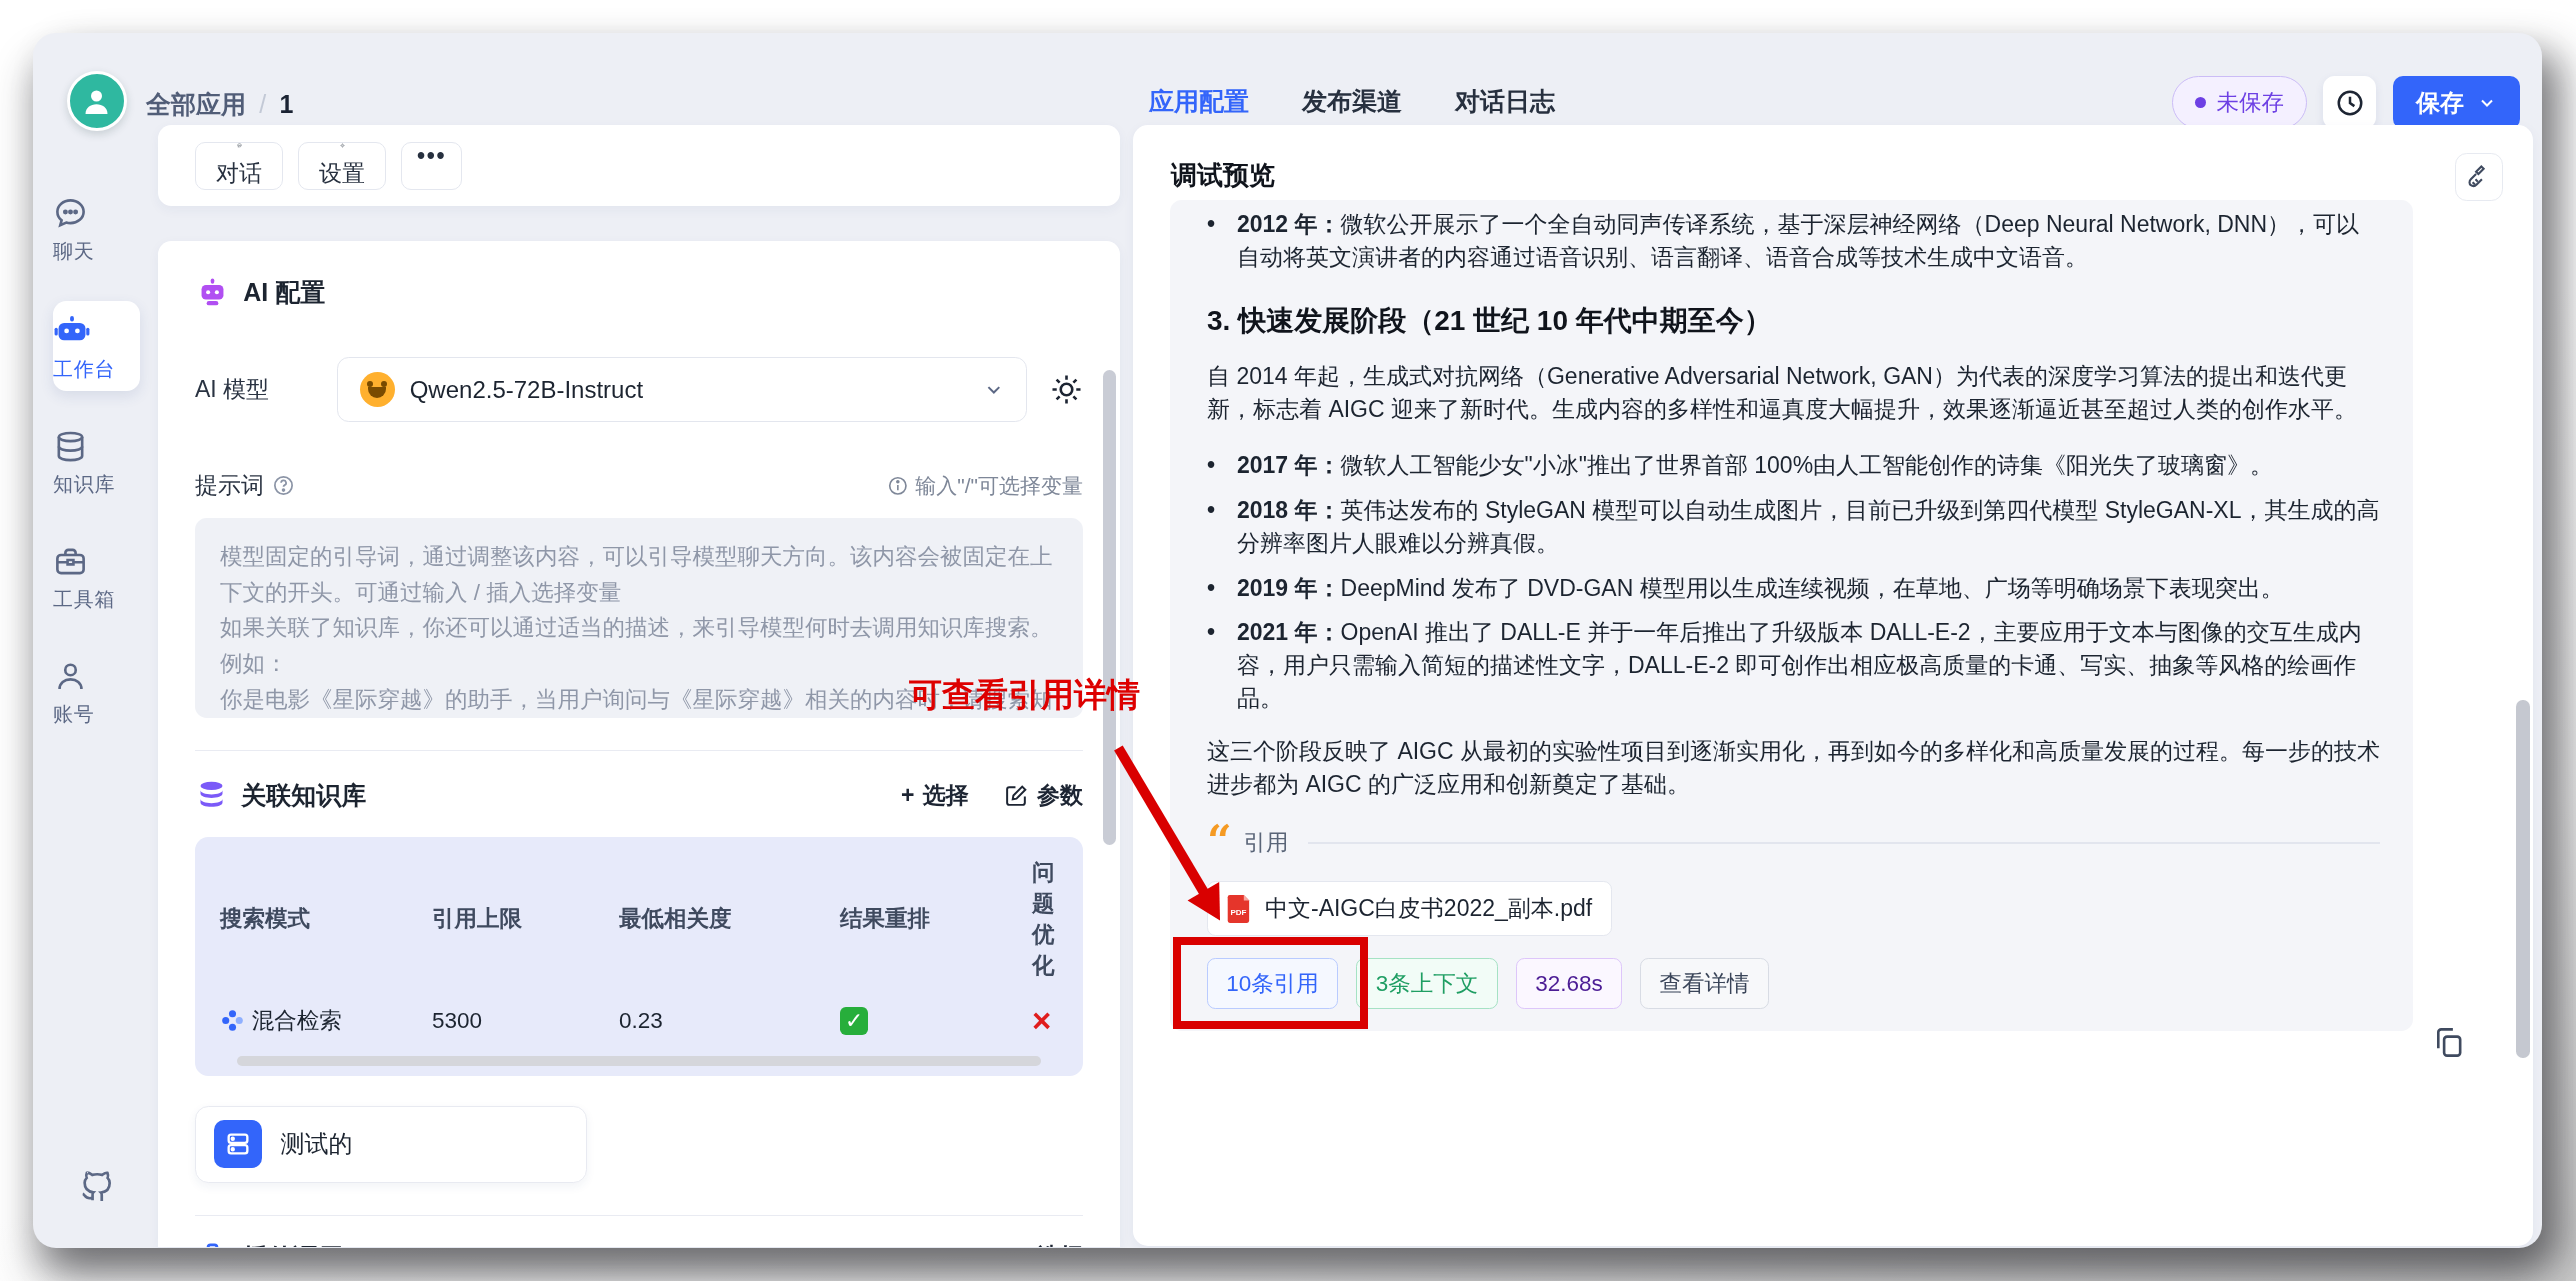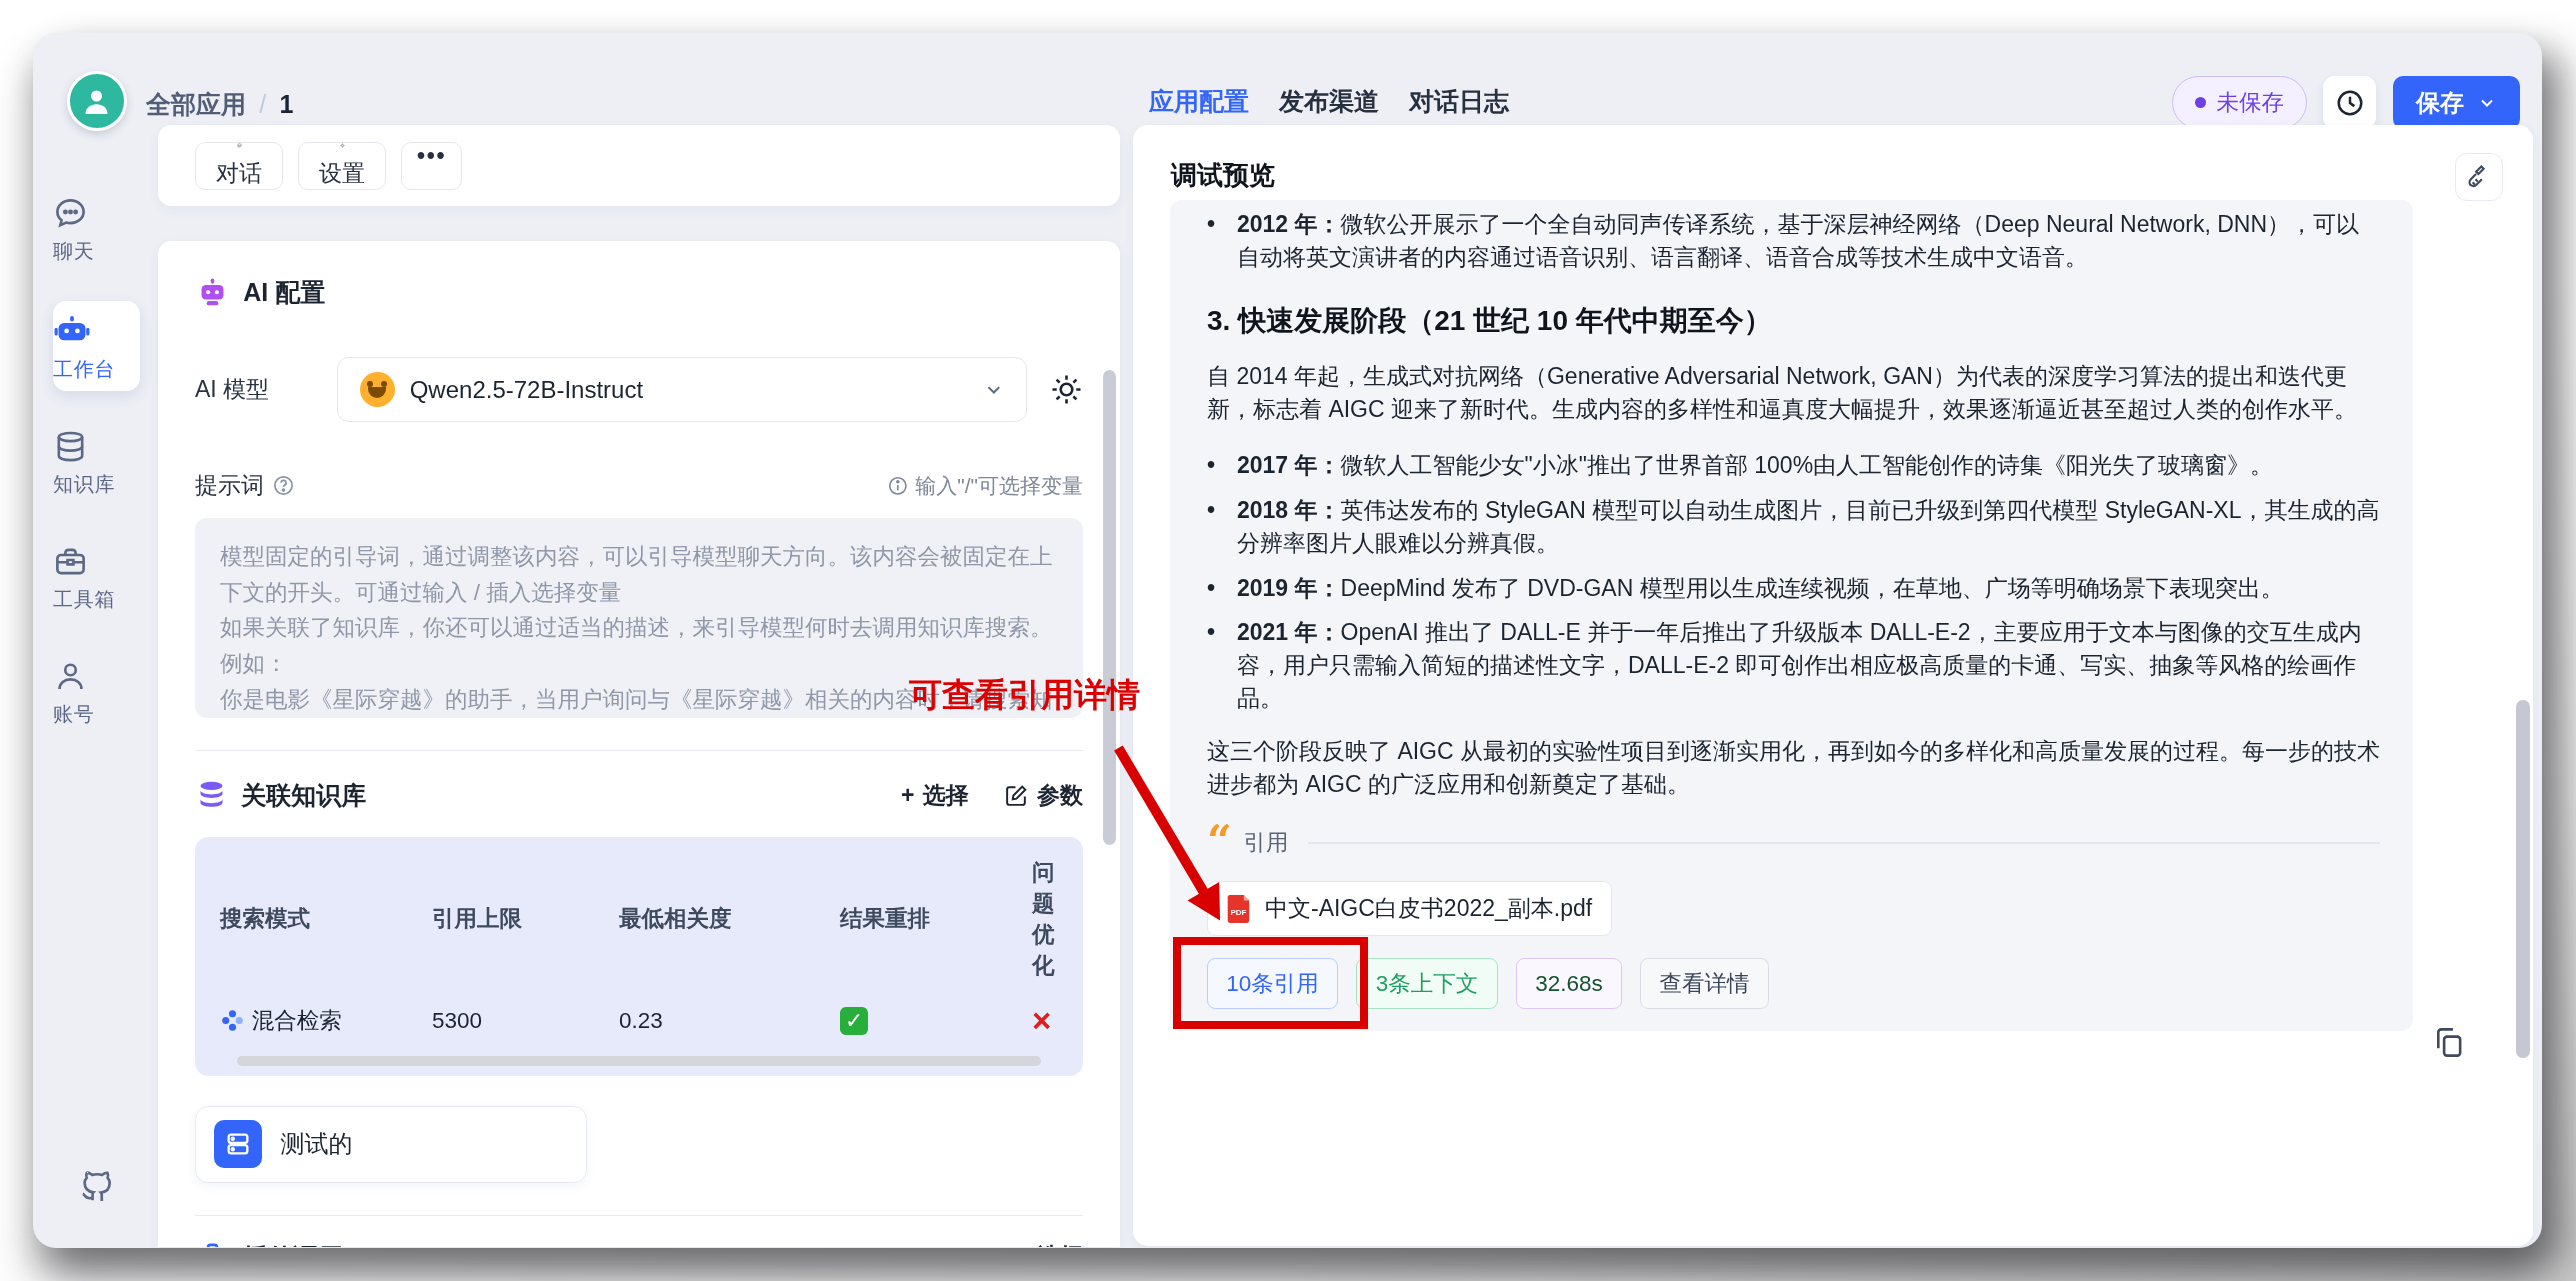--- a/index.html
+++ b/index.html
@@ -26,21 +26,21 @@
   .nav-item.active { background:#ffffff; color:#3365fa;
     box-shadow:0 5px 13.3px rgba(50,70,140,.12); }
   .gh { position:absolute; bottom:43px; left:50%; transform:translateX(-50%); color:#5c6885; }
 
   
   .hdr-breadcrumb { position:absolute; left:113px; top:55px; font-size:25px;
     display:flex; gap:13.3px; align-items:center; }
   .hdr-breadcrumb .root { color:#515d77; font-weight:bold; }
   .hdr-breadcrumb .sep { color:#c3c9d6; }
   .hdr-breadcrumb .cur { color:#1b2333; font-weight:bold; }
-  .hdr-tabs { position:absolute; left:1116px; top:52px; display:flex; gap:30px;
+  .hdr-tabs { position:absolute; left:1116px; top:52px; display:flex; gap:53px;
     font-size:25px; font-weight:bold; color:#27303f; }
   .hdr-tabs .tab { cursor:pointer; }
   .hdr-tabs .tab.active { color:#3365fa; }
   .hdr-right { position:absolute; right:21.7px; top:43px; display:flex; gap:16.7px; align-items:center; }
   .badge-unsaved { display:flex; align-items:center; gap:10px; padding:10px 21.7px;
     border:1.7px solid #cbbcf6; background:#f4f0ff; color:#6d40e4; border-radius:832px;
     font-size:22.5px; }
   .badge-unsaved .dot { width:11.7px; height:11.7px; border-radius:50%; background:#6d40e4; }
   .btn-clock { width:53px; height:53px; background:#fff; border-radius:11.7px;
     display:flex; align-items:center; justify-content:center; color:#1d2533;
@@ -125,21 +125,21 @@
     color:#f59a23; font-weight:bold; height:28px; }
   .cite-head .t { font-size:22.5px; color:#5a6578; }
   .cite-head .ln { flex:1; height:1.7px; background:#e2e5ee; margin-left:8.3px; }
   .file-chip { margin-top:21.7px; display:inline-flex; align-items:center; gap:11.7px;
     border:1.7px solid #e4e7ef; background:#fff; border-radius:8.3px; padding:10px 18.3px;
     font-size:23px; color:#1c2430; cursor:pointer; }
   .badges { margin-top:21.7px; display:flex; gap:18.3px; }
   .bdg { padding:8.3px 18.3px; border-radius:8.3px; font-size:22.5px; border:1.7px solid; cursor:pointer; }
   .bdg.blue { color:#3365fa; border-color:#b9cbff; background:#f5f8ff; }
   .bdg.green { color:#1f9e63; border-color:#a5e2c4; background:#f2fcf7; }
-  .bdg.purple { color:#14532d; border-color:#ddc6fa; background:#fbf7ff; }
+  .bdg.purple { color:#4c1d95; border-color:#ddc6fa; background:#fbf7ff; }
   .bdg.gray { color:#3a4559; border-color:#d8dce4; background:#f7f8fa; }
   .copy-btn { position:absolute; left:1298px; top:900px; color:#3f4a5f; cursor:pointer; }
   .dbg-scrollbar { position:absolute; right:3.3px; top:575px; width:13.3px; height:358px;
     background:#c5c8d0; border-radius:6.7px; }
   .input-bar { position:absolute; left:75px; right:58px; bottom:25px; height:107px;
     background:#fff; border:1.7px solid #e4e7ee; border-radius:13.3px;
     box-shadow:0 8.3px 20px rgba(40,50,80,.10); display:flex; align-items:center; padding:0 21.7px; }
   .input-bar .caret { width:2.5px; height:37px; background:#1c2430; margin:0 3.3px 0 15px; }
   .input-bar input { flex:1; border:none; outline:none; font-size:23px; color:#1c2430;
     font-family:inherit; background:transparent; }

